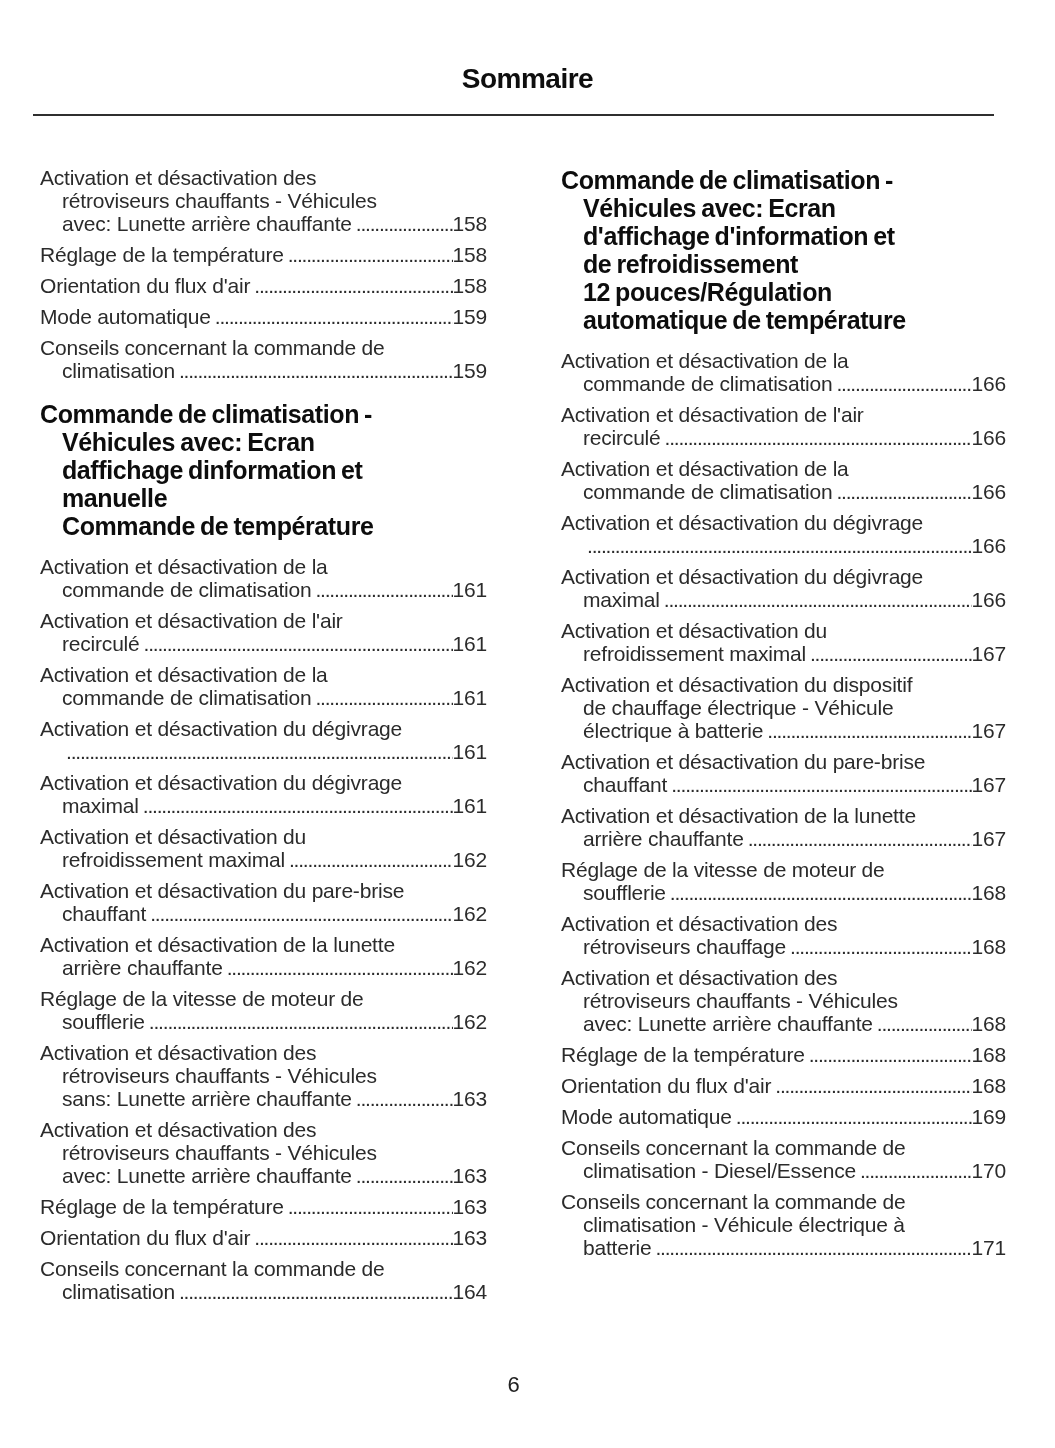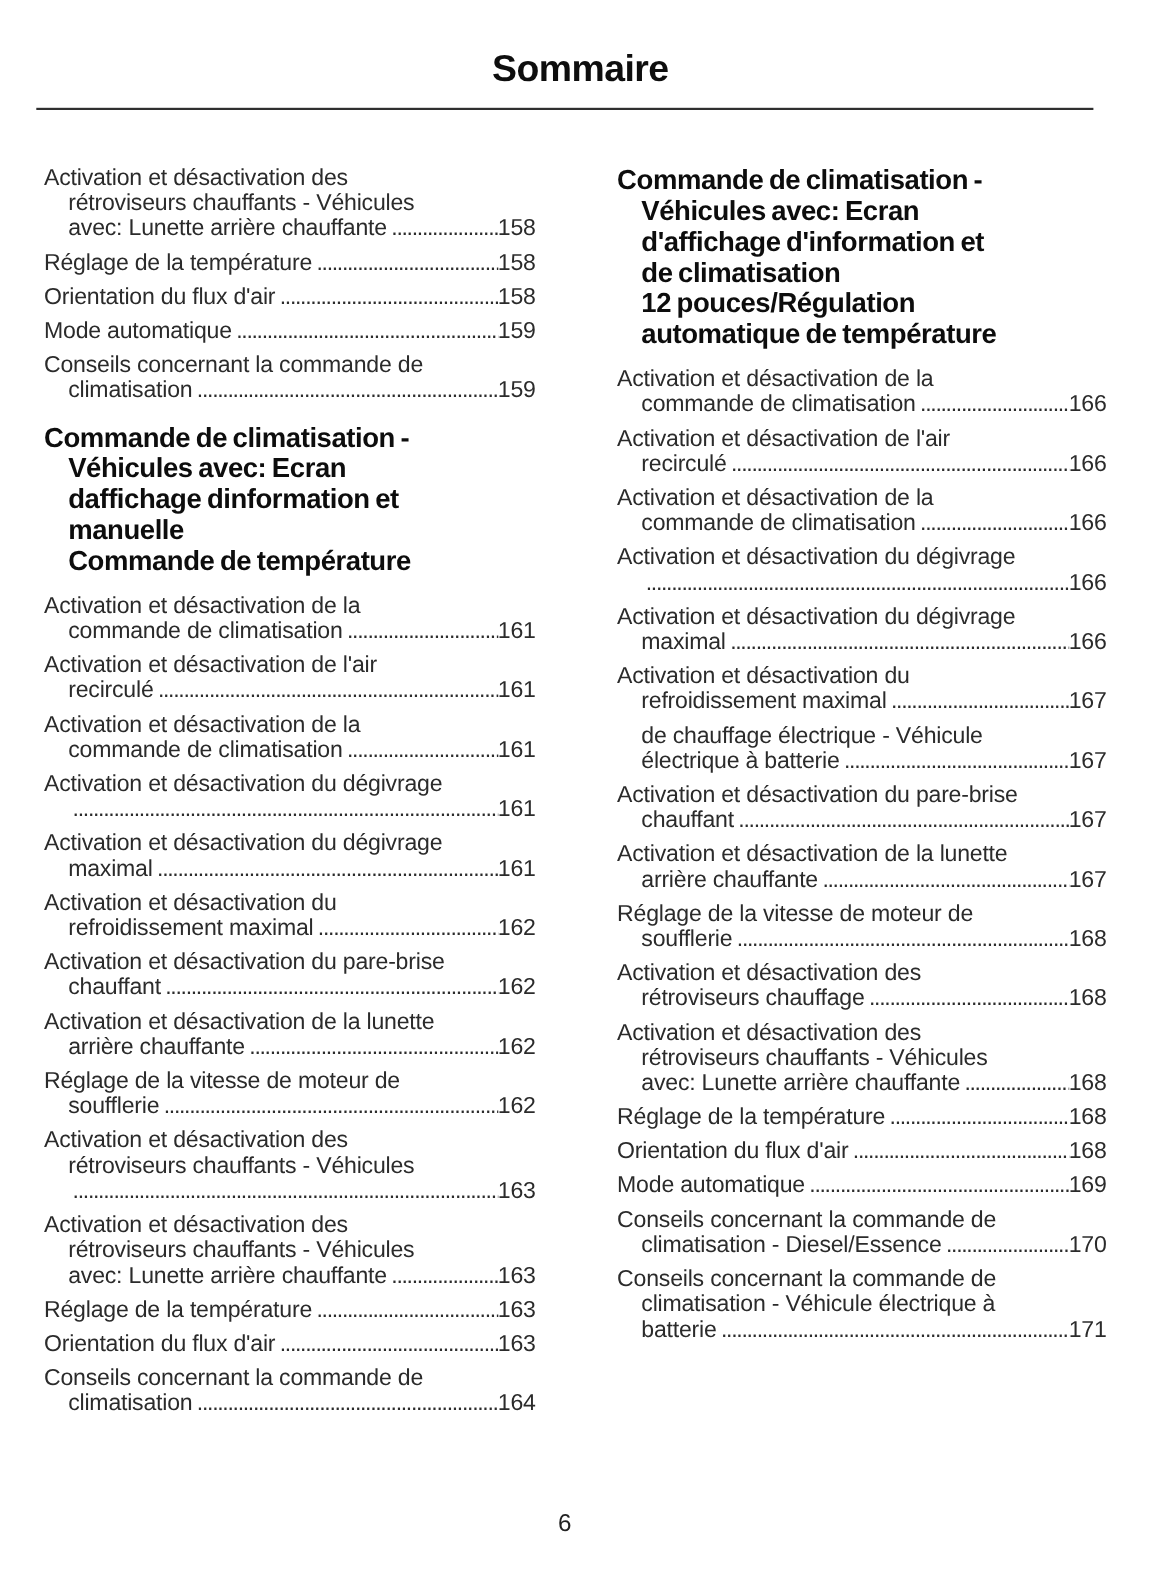--- a/index.html
+++ b/index.html
@@ -9,24 +9,24 @@
   }
   body {
     width: 1055px;
     height: 1448px;
     position: relative;
     font-family: "Liberation Sans", sans-serif;
     color: #2b2b2b;
     overflow: hidden;
   }
   .page-title {
-    margin: 0;
+    margin: 16px;
     padding-top: 46px;
     text-align: center;
-    font-size: 34px;
+    font-size: 28px;
     line-height: 34px;
     font-weight: 700;
     letter-spacing: -0.5px;
     color: #0e0e0e;
   }
   .title-rule {
     border: none;
     border-top: 2px solid #2f2f2f;
     margin: 18px 61px 0 33px;
   }
@@ -213,20 +213,21 @@
           <div class="lastline cont">
             <span class="ltext">soufflerie</span>
             <span class="dot-leader"></span>
             <span class="pnum">162</span>
           </div>
         </div>
         <div class="toc-entry">
           <div class="line">Activation et désactivation des</div>
           <div class="line cont">rétroviseurs chauffants - Véhicules</div>
           <div class="lastline cont">
+            <span class="ltext">sans: Lunette arrière chauffante</span>
             <span class="dot-leader"></span>
             <span class="pnum">163</span>
           </div>
         </div>
         <div class="toc-entry">
           <div class="line">Activation et désactivation des</div>
           <div class="line cont">rétroviseurs chauffants - Véhicules</div>
           <div class="lastline cont">
             <span class="ltext">avec: Lunette arrière chauffante</span>
             <span class="dot-leader"></span>
@@ -254,21 +255,21 @@
             <span class="dot-leader"></span>
             <span class="pnum">164</span>
           </div>
         </div>
       </div>
     <div class="toc-col" id="col-right">
         <div class="toc-heading">
           <div class="h-line">Commande de climatisation -</div>
           <div class="h-line cont">Véhicules avec: Ecran</div>
           <div class="h-line cont">d'affichage d'information et</div>
-          <div class="h-line cont">de climatisation</div>
+          <div class="h-line cont">de refroidissement</div>
           <div class="h-line cont">12 pouces/Régulation</div>
           <div class="h-line cont">automatique de température</div>
         </div>
         <div class="toc-entry">
           <div class="line">Activation et désactivation de la</div>
           <div class="lastline cont">
             <span class="ltext">commande de climatisation</span>
             <span class="dot-leader"></span>
             <span class="pnum">166</span>
           </div>
@@ -307,20 +308,21 @@
         </div>
         <div class="toc-entry">
           <div class="line">Activation et désactivation du</div>
           <div class="lastline cont">
             <span class="ltext">refroidissement maximal</span>
             <span class="dot-leader"></span>
             <span class="pnum">167</span>
           </div>
         </div>
         <div class="toc-entry">
+          <div class="line">Activation et désactivation du dispositif</div>
           <div class="line cont">de chauffage électrique - Véhicule</div>
           <div class="lastline cont">
             <span class="ltext">électrique à batterie</span>
             <span class="dot-leader"></span>
             <span class="pnum">167</span>
           </div>
         </div>
         <div class="toc-entry">
           <div class="line">Activation et désactivation du pare-brise</div>
           <div class="lastline cont">

